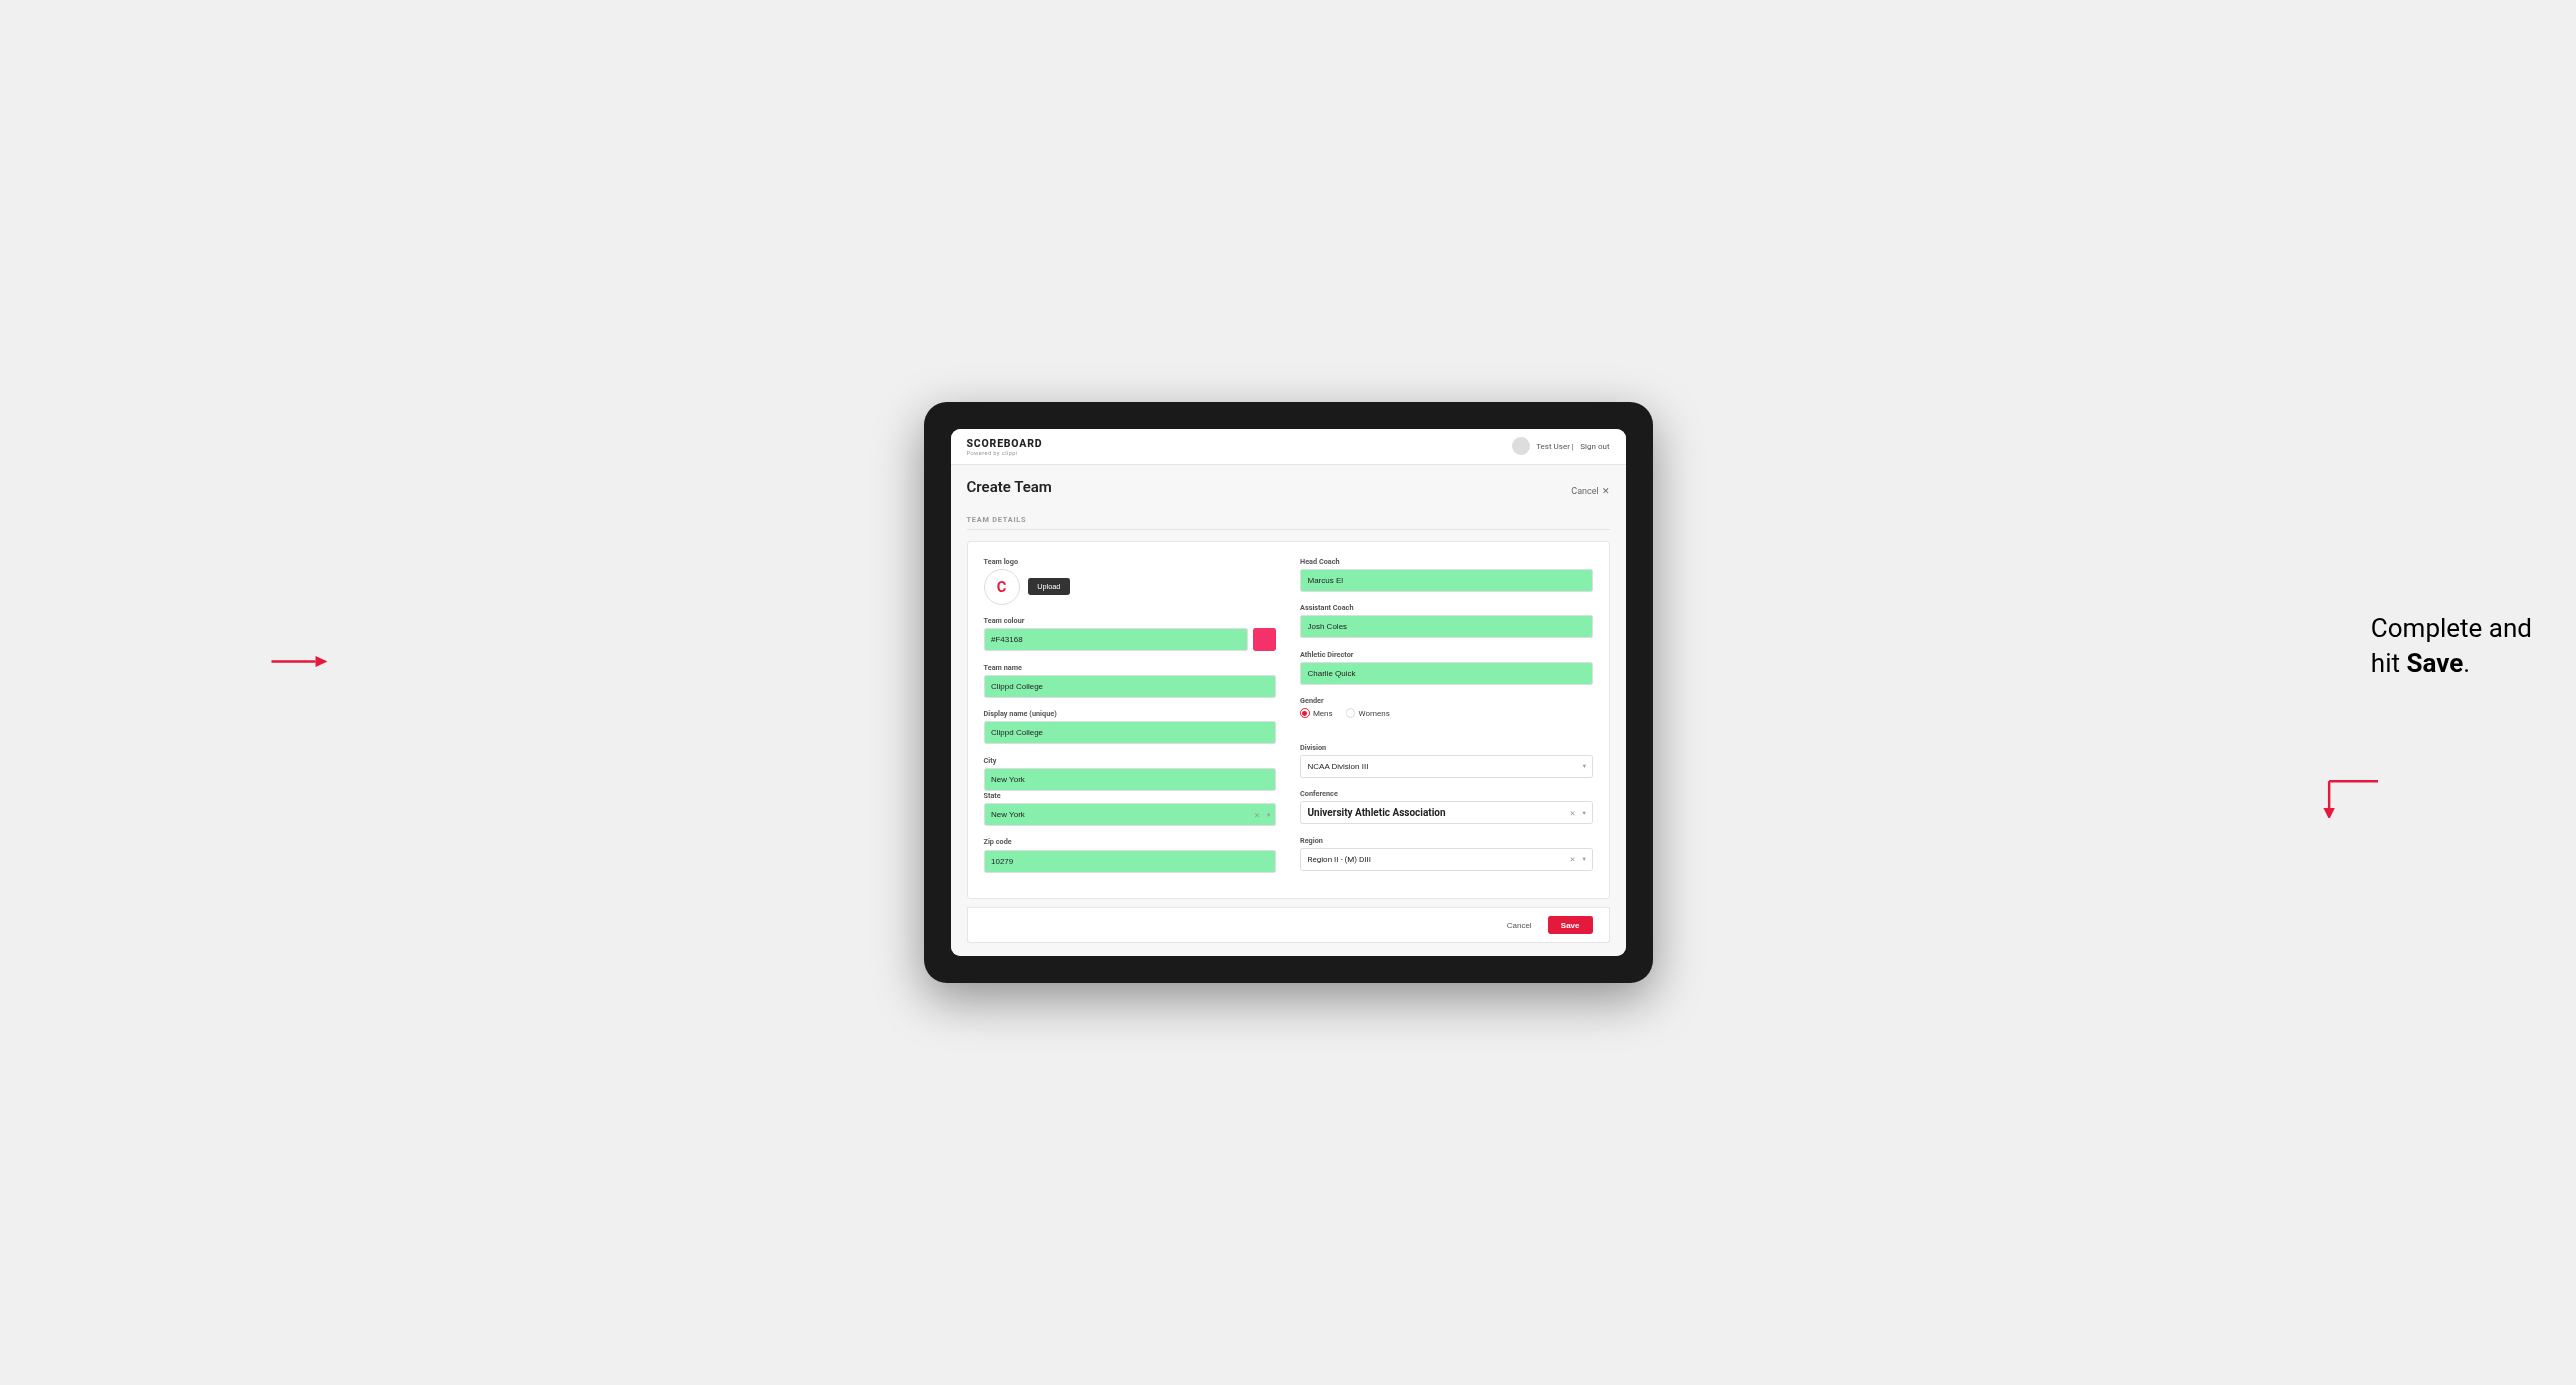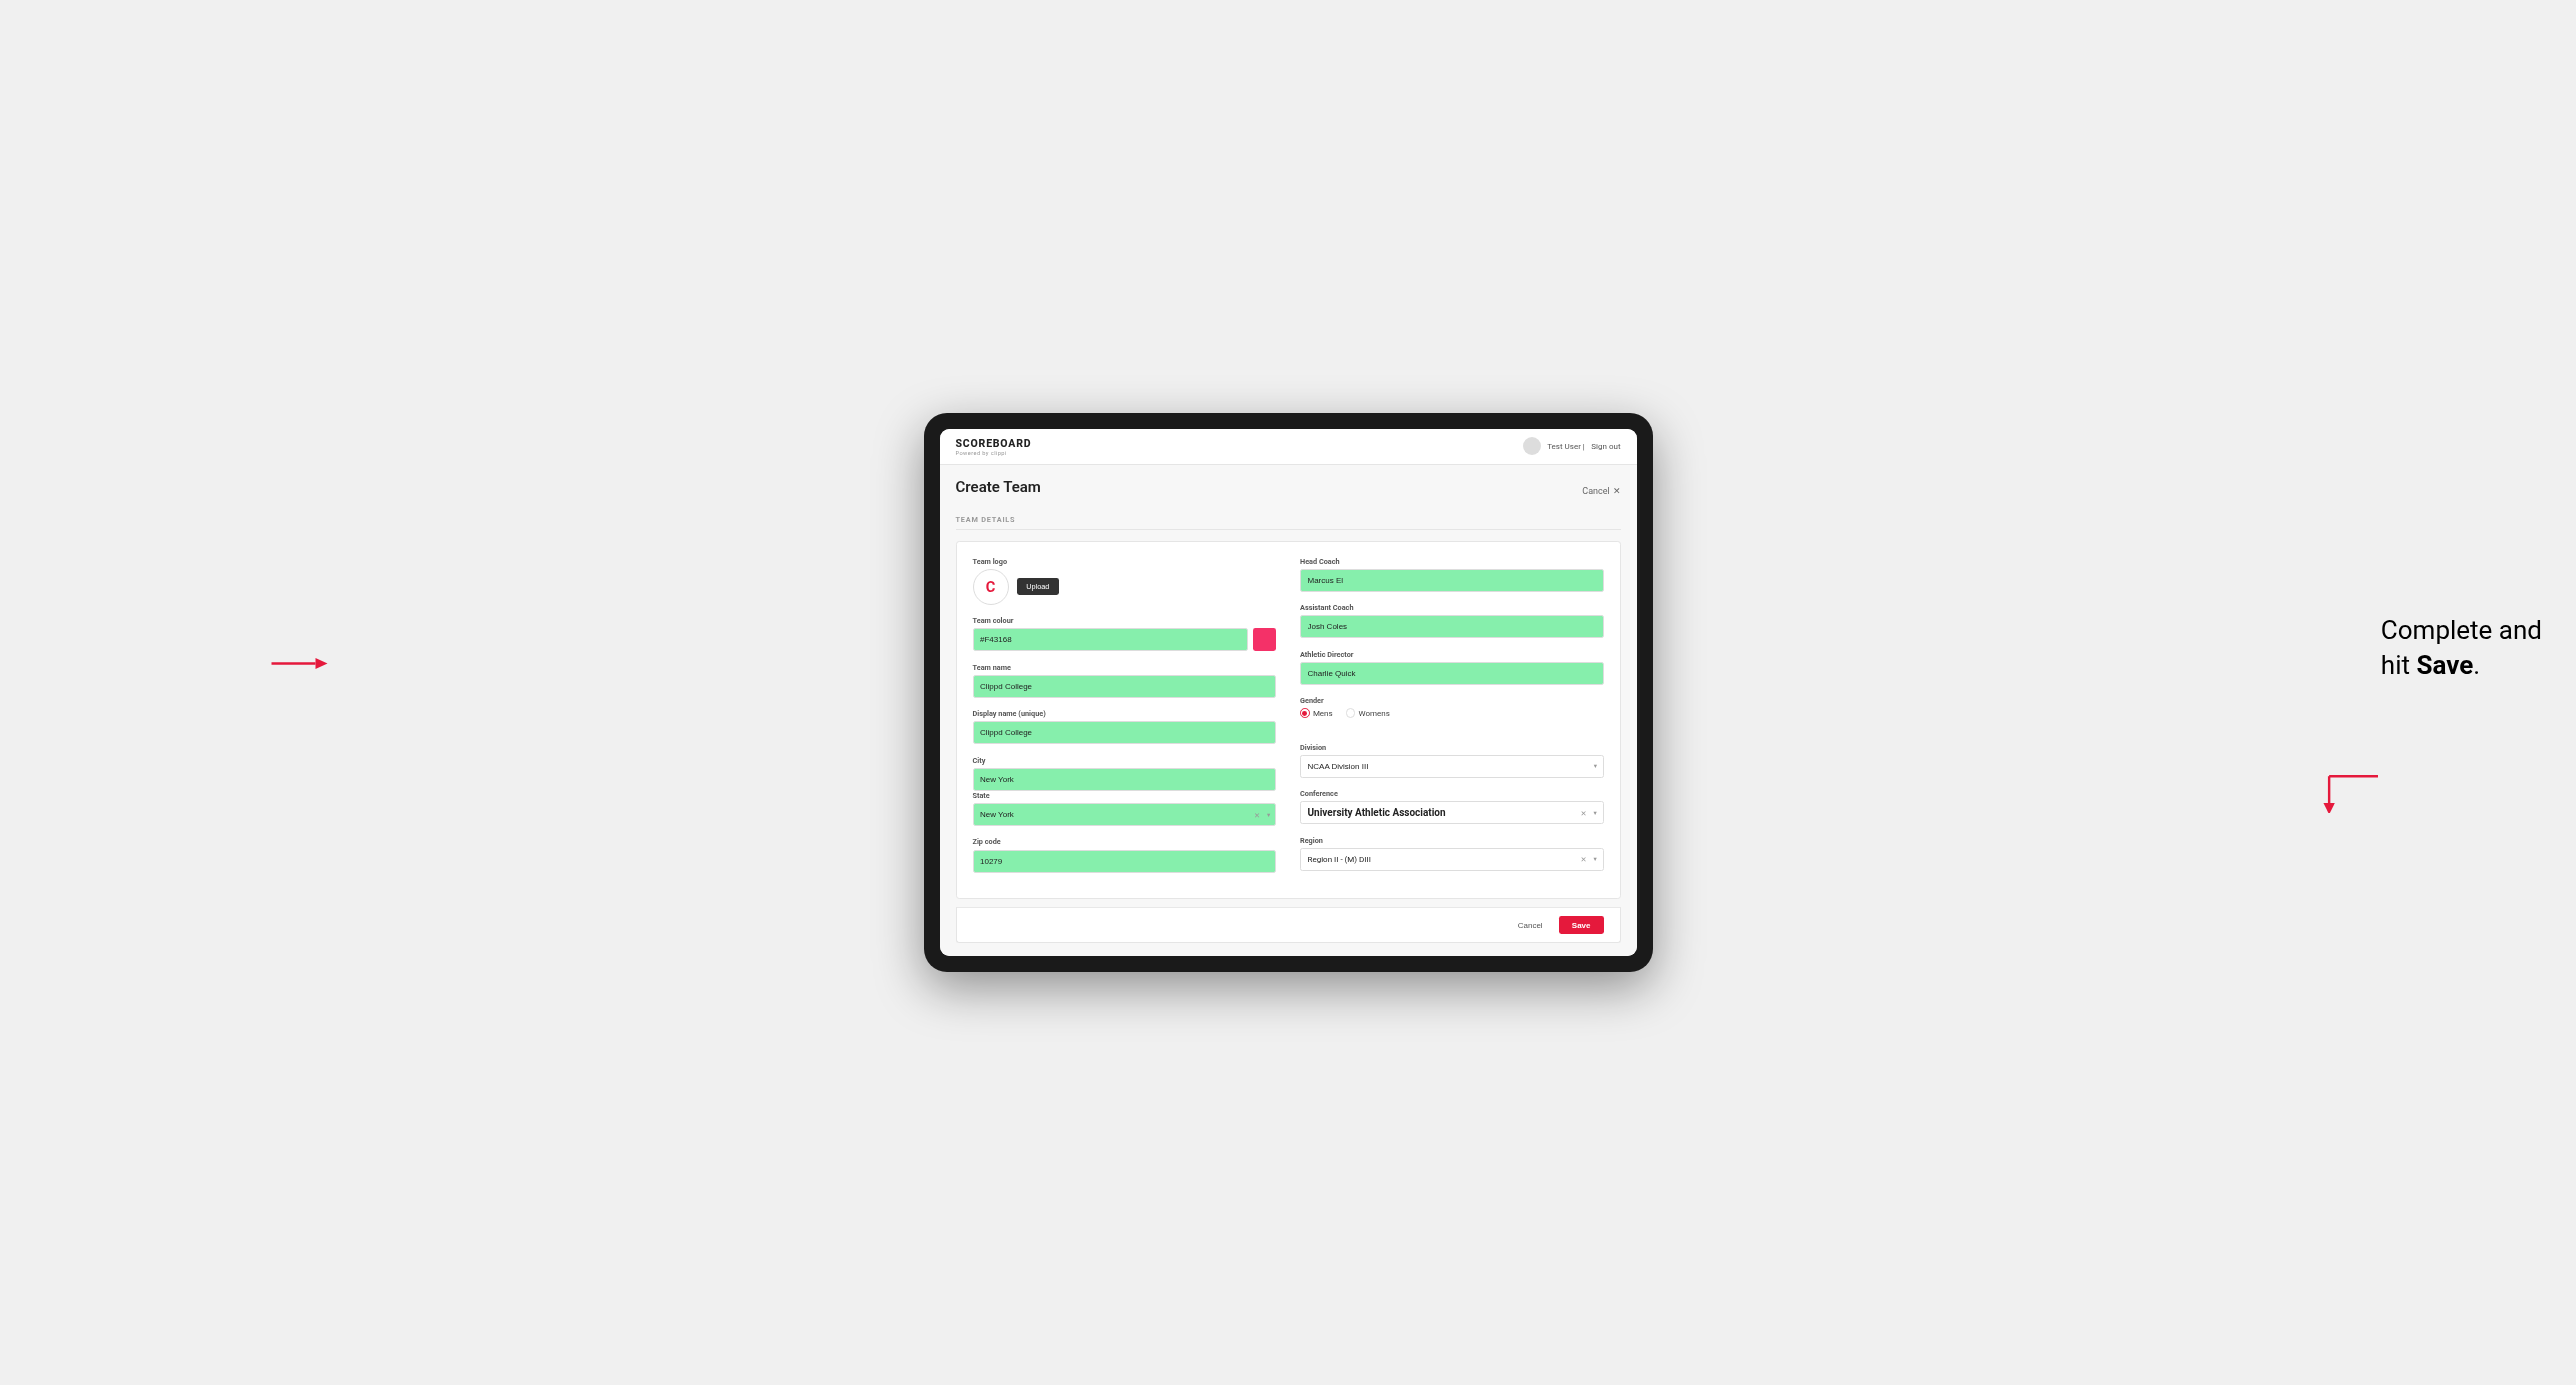--- a/index.html
+++ b/index.html
@@ -19,21 +19,21 @@
       justify-content: center;
       width: 100%;
       gap: 32px;
       position: relative;
     }
 
     .tablet-frame {
       width: 729px;
       background: #1a1a1a;
       border-radius: 23px;
-      padding: 16px;
+      padding: 27px;
       box-shadow: 0 16px 49px rgba(0,0,0,0.4);
     }
 
     .tablet-screen {
       background: #fff;
       border-radius: 9.7px;
       overflow: hidden;
     }
 
     
@@ -577,21 +577,21 @@
   </div>
 
   <div style="position: absolute; right: 166px; bottom: 28%;">
     <svg width="57" height="41" viewBox="0 0 70 50">
       <line x1="10" y1="5" x2="10" y2="38" stroke="#e5193c" stroke-width="3"></line>
       <polygon points="3,38 10,52 17,38" fill="#e5193c"></polygon>
       <line x1="70" y1="5" x2="10" y2="5" stroke="#e5193c" stroke-width="3"></line>
     </svg>
   </div>
 
-  <div style="position: absolute; right: 2px; top: 42%; transform: translateY(-50%); font-size: 26px; line-height: 1.35; max-width: 170px;">
+  <div style="position: absolute; right: 12px; top: 42%; transform: translateY(-50%); font-size: 26px; line-height: 1.35; max-width: 170px;">
     <span>
       <span>Complete and</span><br>
       <span>hit </span><strong>Save</strong><span>.</span>
     </span>
   </div>
 
 </div>
 
 
 </body></html>

